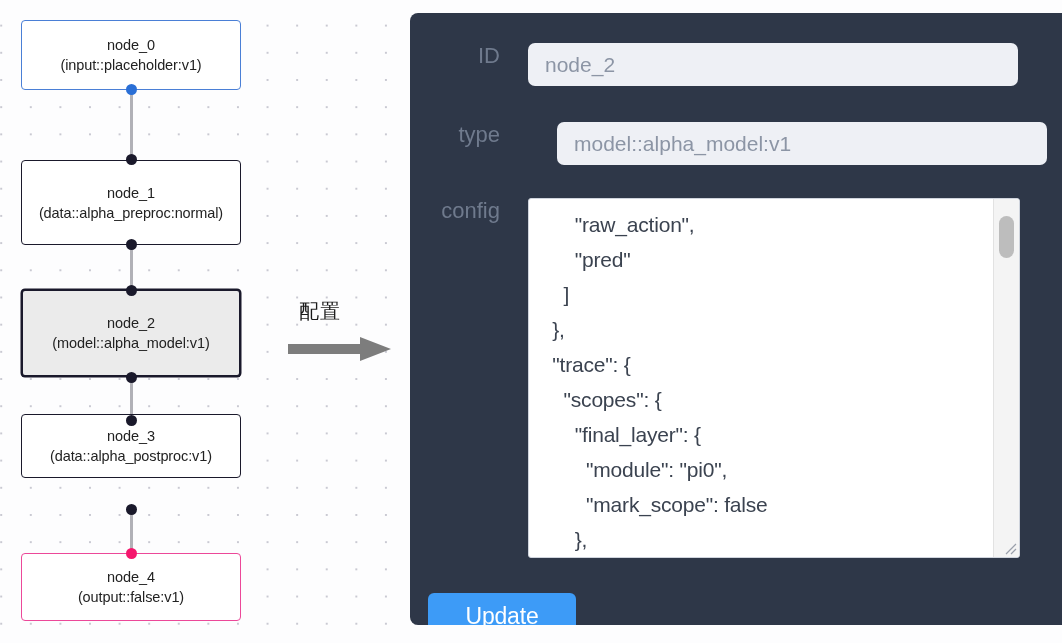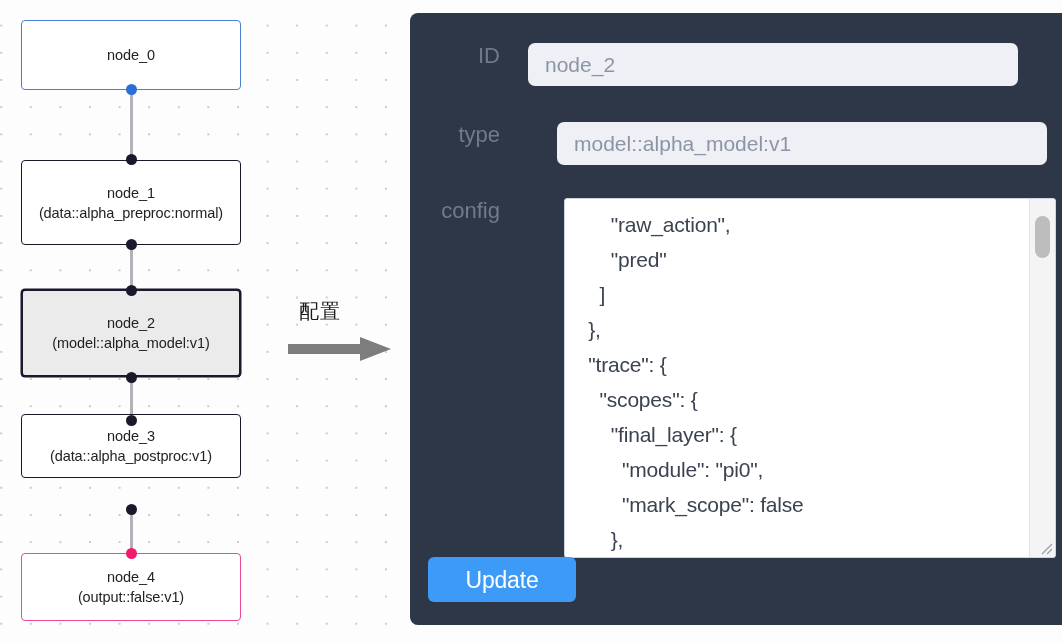--- a/index.html
+++ b/index.html
@@ -122,21 +122,21 @@
     border: none;
     border-radius: 7px;
     color: #8c95a5;
     font-size: 21px;
     padding: 0 17px;
     font-family: "Liberation Sans", sans-serif;
     outline: none;
   }
   #row-id   { left: 18px; top: 30px; }
   #row-type { left: 18px; top: 109px; gap: 29px; }
-  #row-config { left: 18px; top: 185px; gap: 36px; }
+  #row-config { left: 18px; top: 185px; }
 
   .config-box {
     position: relative;
     width: 490px;
     height: 358px;
     background: #ffffff;
     border: 1px solid #cfd4dd;
     border-radius: 3px;
     overflow: hidden;
   }
@@ -171,21 +171,21 @@
     background: #bdbdbd;
   }
   .resize-grip {
     position: absolute;
     right: 2px; bottom: 2px;
     width: 14px; height: 14px;
   }
 
   #update-button {
     position: absolute;
-    left: 18px; top: 544px;
+    left: 18px; top: 580px;
     width: 148px; height: 45px;
     background: #3d9bf7;
     border: none;
     border-radius: 6px;
     color: #ffffff;
     font-size: 23px;
     font-family: "Liberation Sans", sans-serif;
     text-align: center;
     line-height: 45px;
     cursor: pointer;
@@ -198,20 +198,21 @@
 <div id="canvas">
 
   <div class="edge" style="top:88px; height:72px;"></div>
   <div class="edge" style="top:243px; height:48px;"></div>
   <div class="edge" style="top:375px; height:45px;"></div>
   <div class="edge" style="top:508px; height:42px;"></div>
 
   <div class="node input-node" style="top:20px; height:70px;">
     <div class="node-inner">
       <div>node_0</div>
+      <div>(input::placeholder:v1)</div>
     </div>
   </div>
   <div class="handle blue" style="top:84px;"></div>
 
   <div class="node" style="top:160px; height:85px;">
     <div class="node-inner">
       <div>node_1</div>
       <div>(data::alpha_preproc:normal)</div>
     </div>
   </div>

